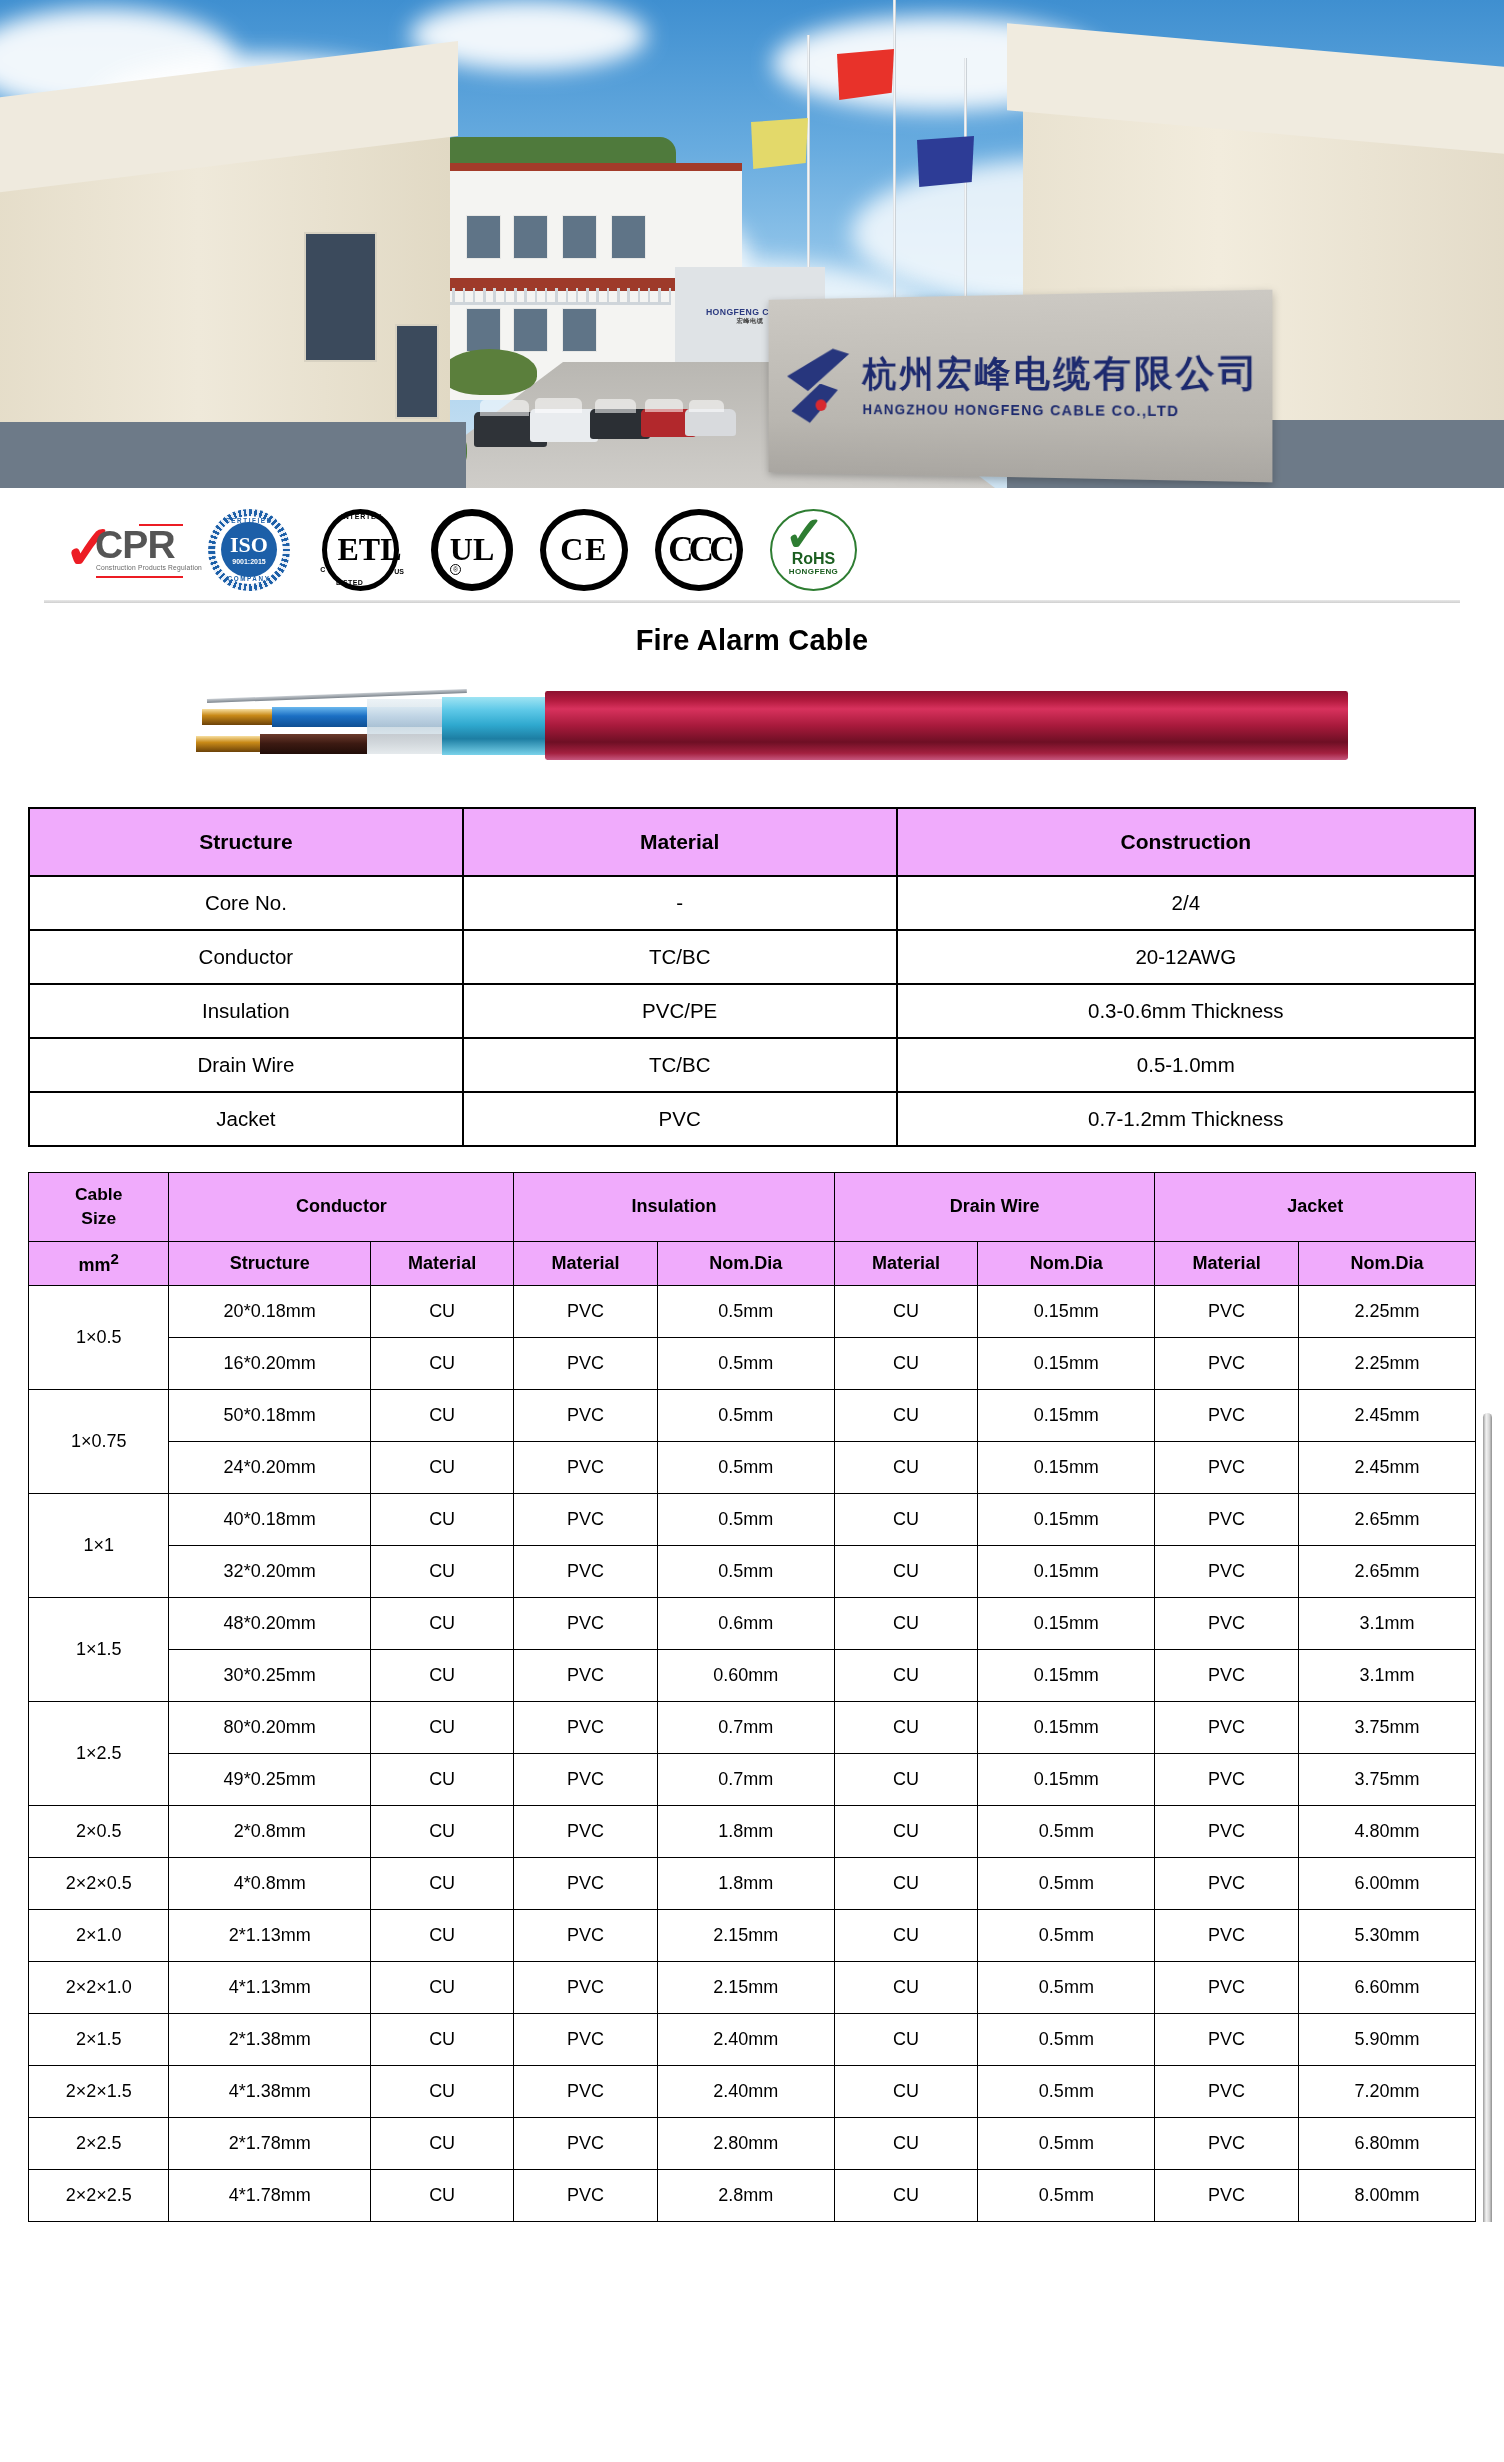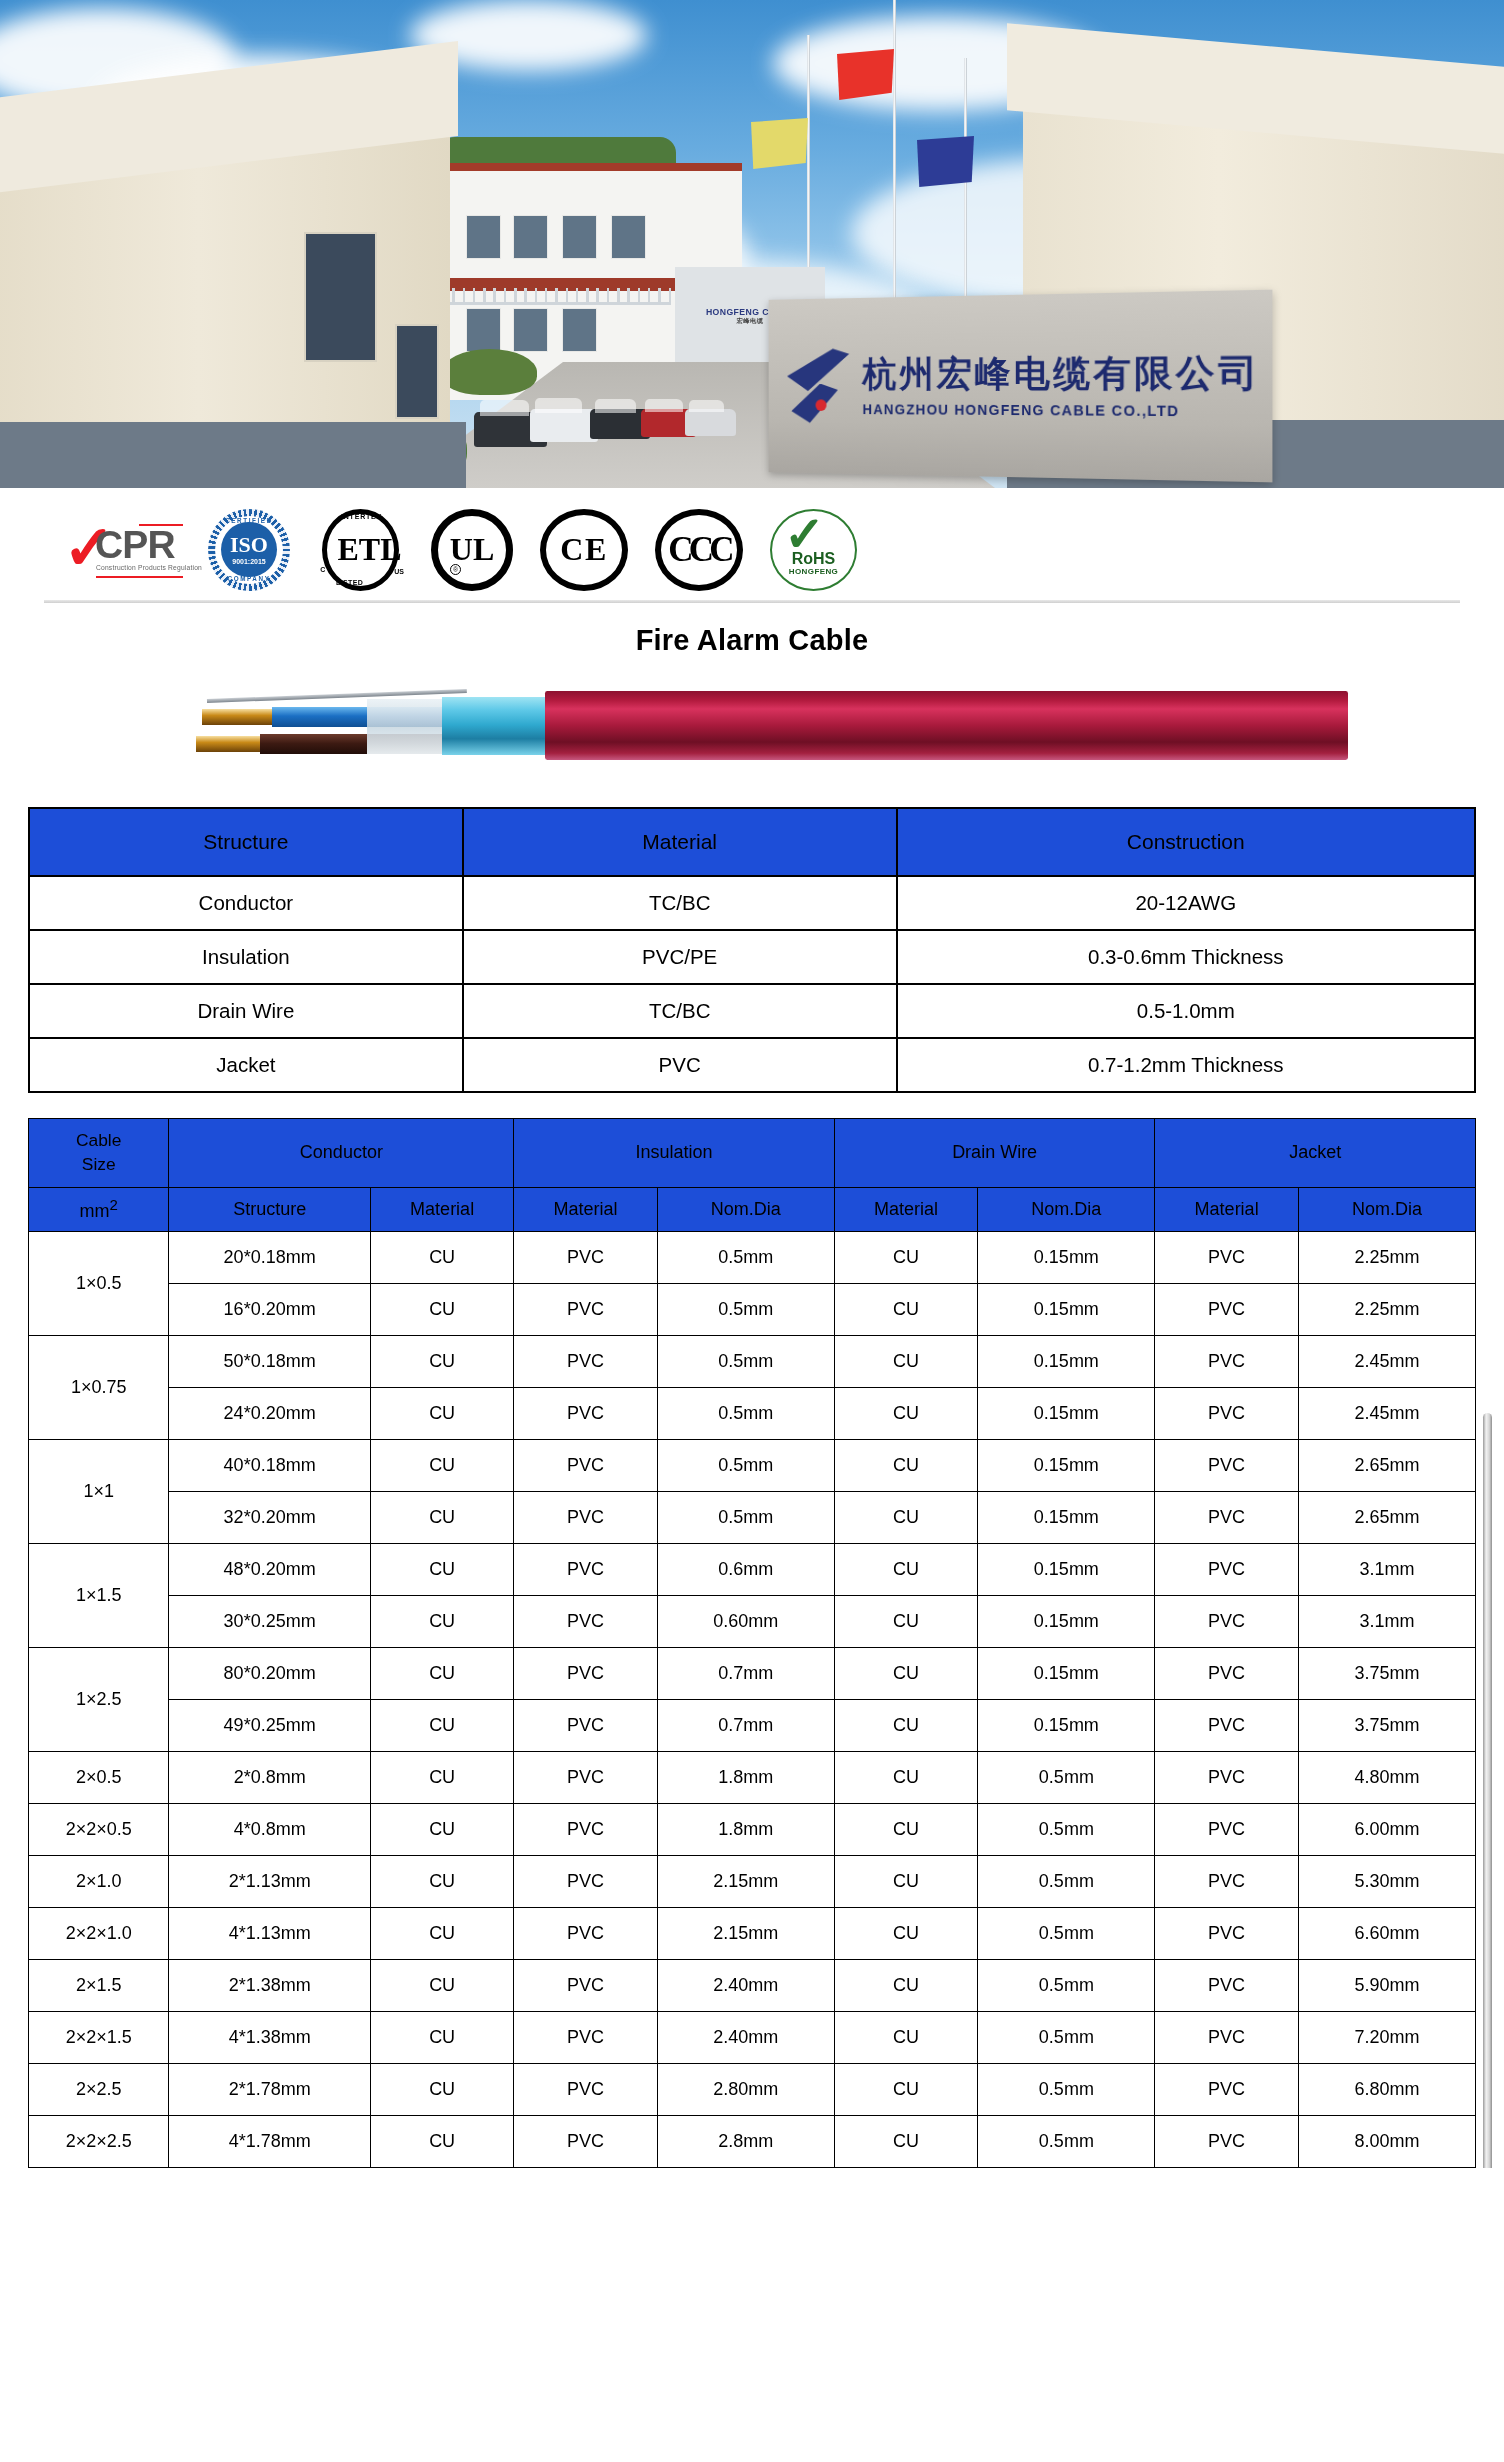--- a/index.html
+++ b/index.html
@@ -370,21 +370,21 @@
     position:absolute; left:207px; top:14px; width:260px; height:4px;
     background: linear-gradient(180deg,#c9ced3,#7d858d);
     transform: rotate(-2.2deg); transform-origin: left center;
   }
 
   
   .tbl-wrap { padding: 0 28px; }
   table { border-collapse: collapse; width: 100%; }
   table.spec td, table.spec th { border: 2.4px solid #000; }
   table.size td, table.size th { border: 1.6px solid #000; }
-  th { background:#1d4ed8; font-weight:400; }
+  th { background:#f0abfc; font-weight:700; }
 
   table.spec { margin-top: 27px; }
   table.spec th {
     height: 68px; font-size: 21px;
   }
   table.spec td {
     height: 54px; font-size: 20.5px; text-align:center;
   }
   table.spec .c0 { width: 30%; }
   table.spec .c1 { width: 30%; }
@@ -577,20 +577,25 @@
 
   <table class="spec">
     <thead>
       <tr>
         <th class="c0">Structure</th>
         <th class="c1">Material</th>
         <th class="c2">Construction</th>
       </tr>
     </thead>
     <tbody>
+        <tr>
+          <td class="c0">Core No.</td>
+          <td class="c1">-</td>
+          <td class="c2">2/4</td>
+        </tr>
         <tr>
           <td class="c0">Conductor</td>
           <td class="c1">TC/BC</td>
           <td class="c2">20-12AWG</td>
         </tr>
         <tr>
           <td class="c0">Insulation</td>
           <td class="c1">PVC/PE</td>
           <td class="c2">0.3-0.6mm Thickness</td>
         </tr>

